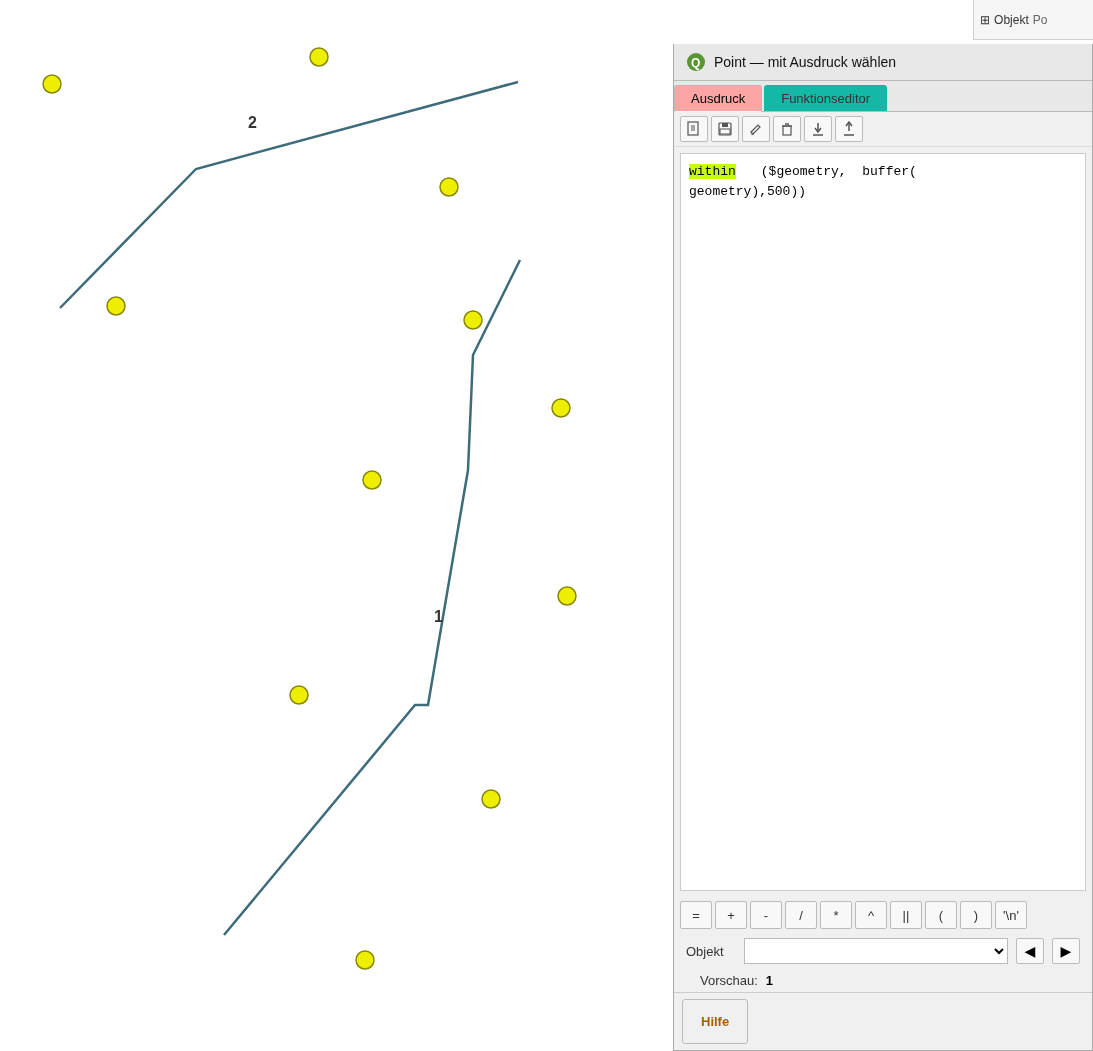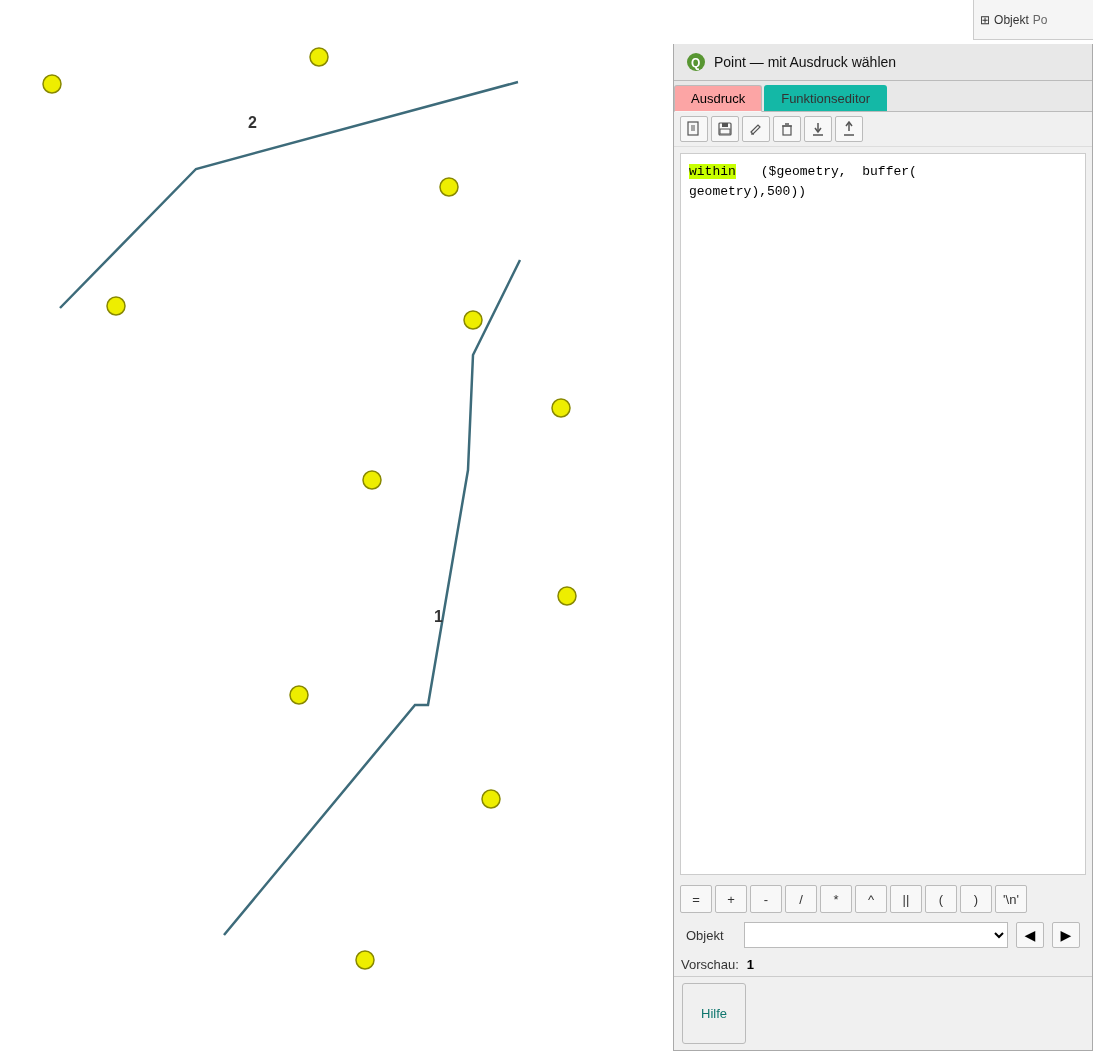--- a/index.html
+++ b/index.html
@@ -201,21 +201,21 @@
       align-items: center;
       justify-content: center;
       font-size: 14px;
       border-radius: 2px;
     }
 
     
     #vorschau-row {
       display: flex;
       align-items: center;
-      padding: 4px 7px;
+      padding: 4px 26px;
       gap: 8px;
       background: #f0f0f0;
     }
 
     #vorschau-label {
       font-size: 13px;
       color: #333;
     }
 
     #vorschau-value {
@@ -228,27 +228,28 @@
     #bottom-buttons {
       display: flex;
       padding: 6px 8px;
       gap: 6px;
       background: #f0f0f0;
       border-top: 1px solid #ccc;
       justify-content: flex-start;
     }
 
     .bottom-btn {
-      padding: 22px 18px;
+      padding: 14px 18px;
       border: 1px solid #bbb;
       background: #f0f0f0;
       cursor: pointer;
       font-size: 13px;
       border-radius: 3px;
-      color: #0f766e;
+      color: #a16207;
+      font-weight: bold;
     }
 
     
     svg#map-svg {
       position: absolute;
       top: 0; left: 0;
       width: 673px;
       height: 1051px;
       pointer-events: none;
     }

